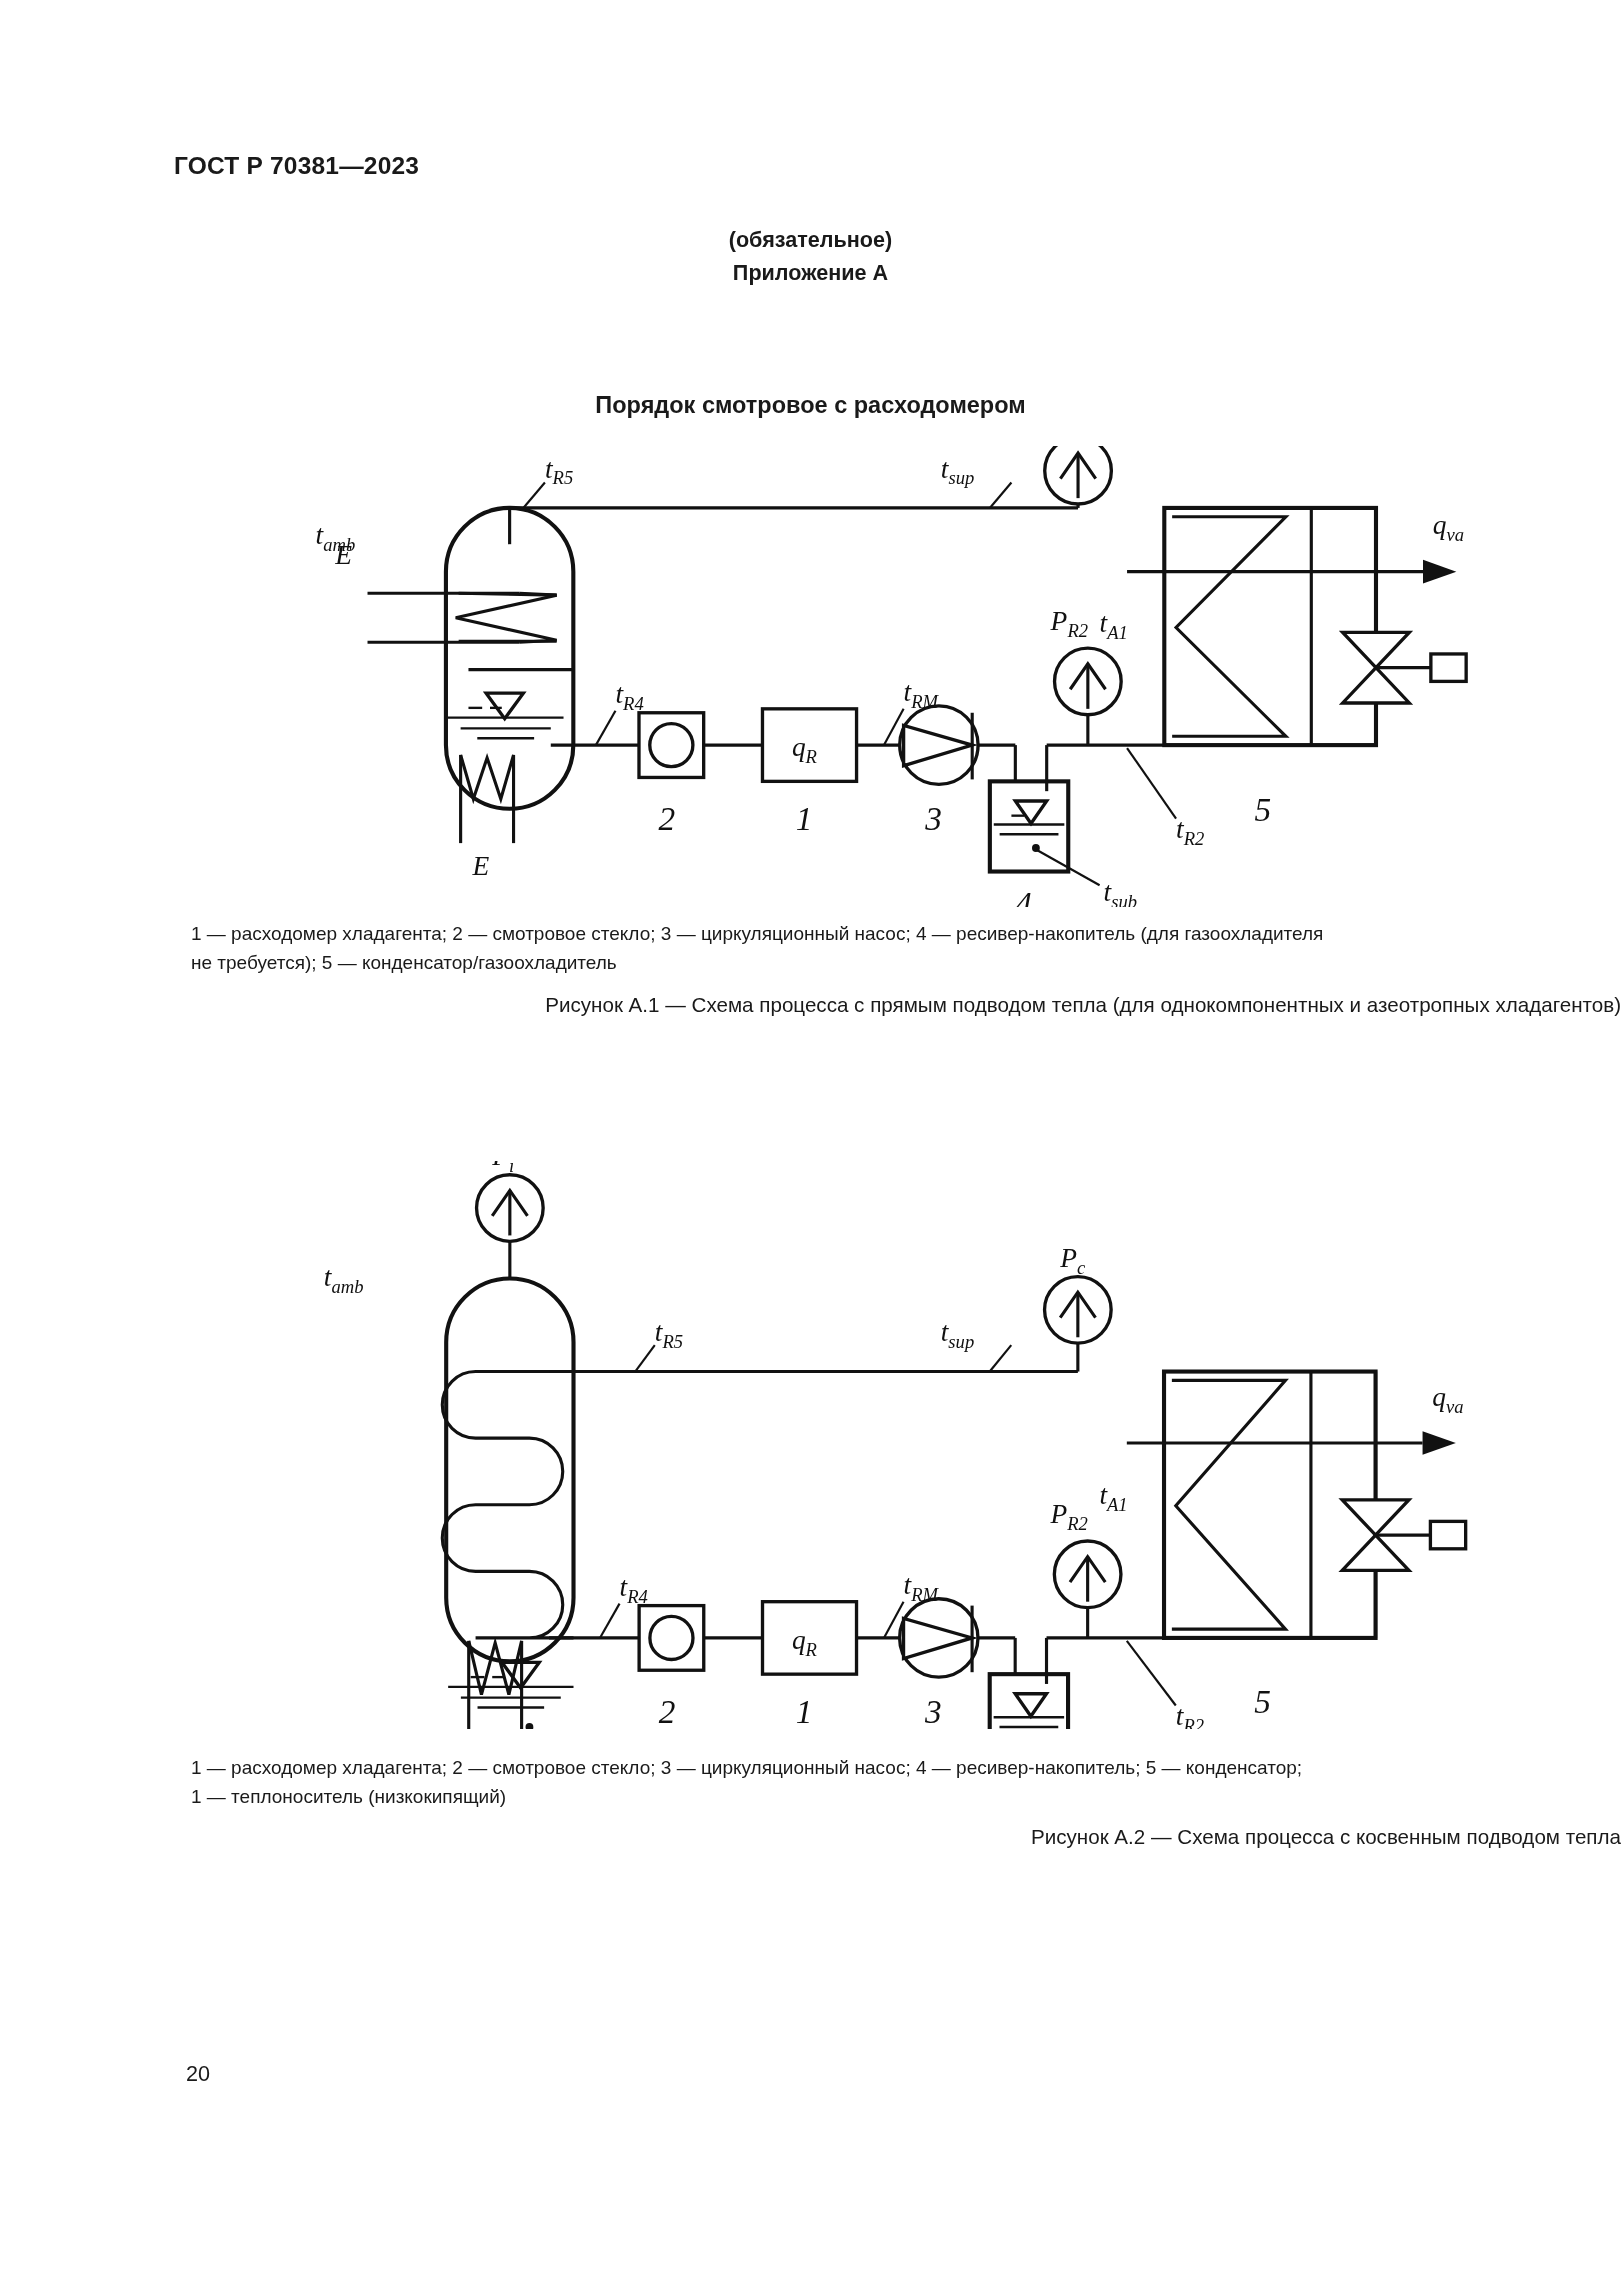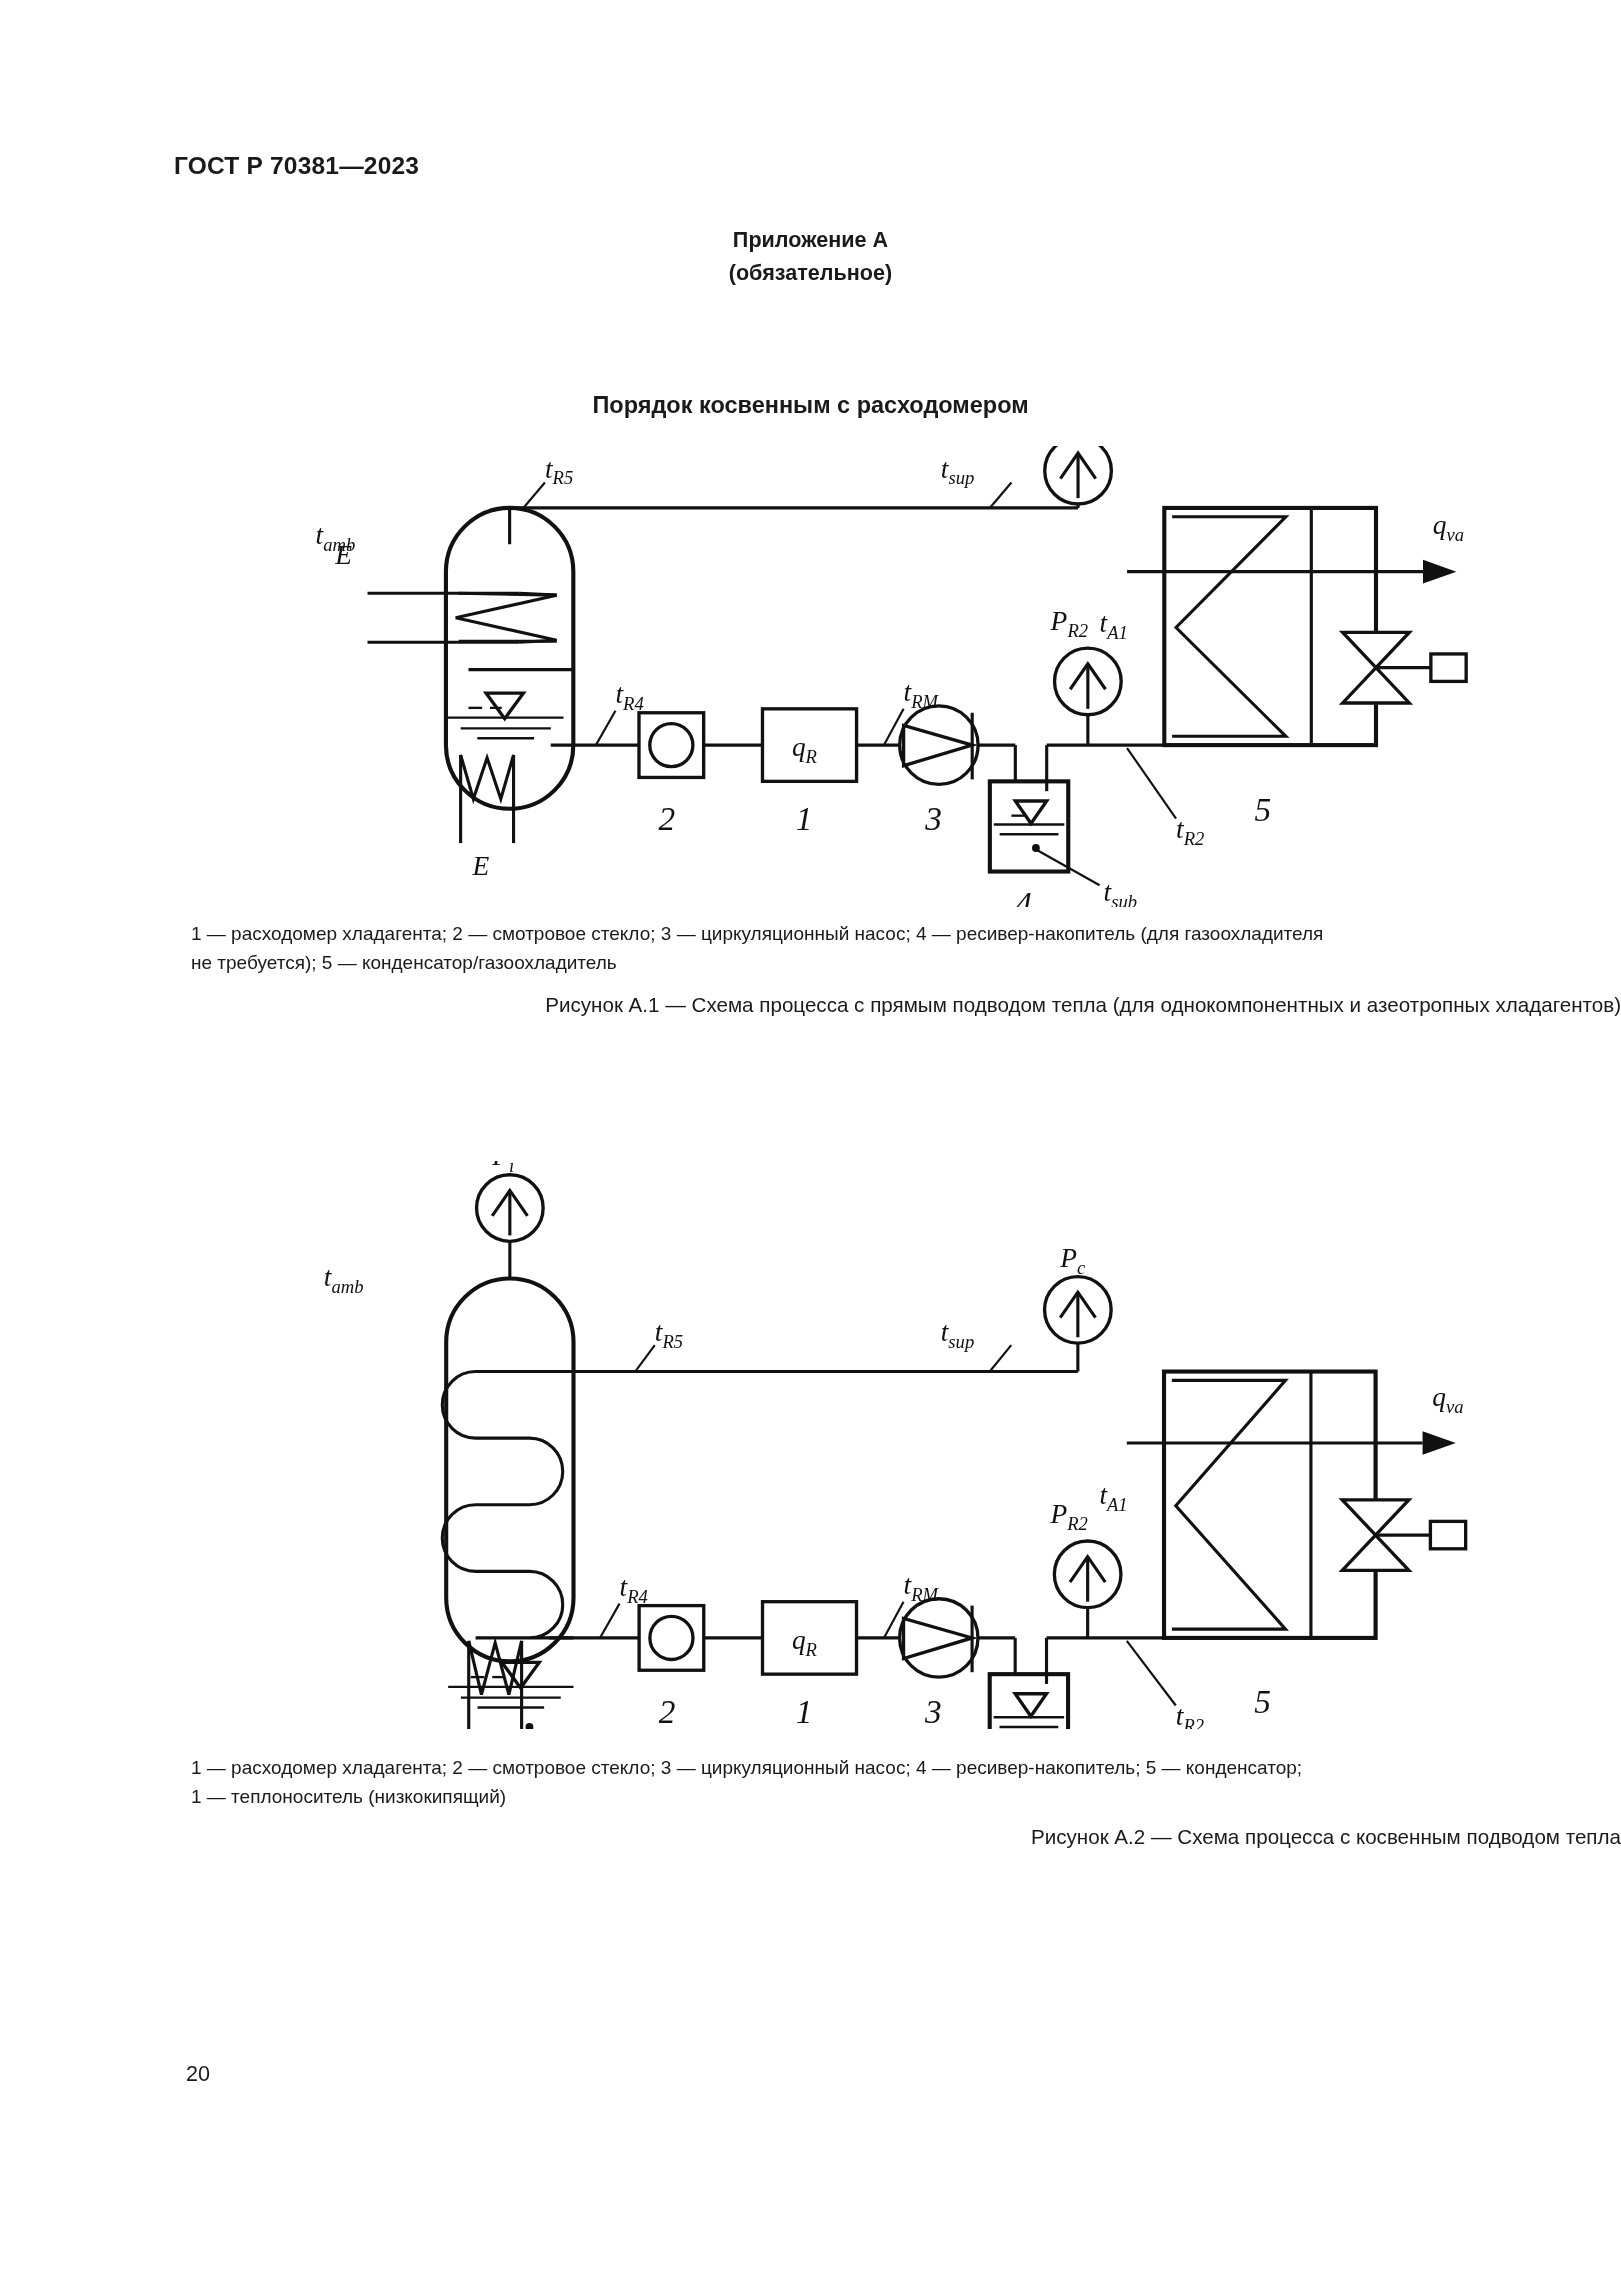--- a/index.html
+++ b/index.html
@@ -121,25 +121,25 @@
   }
 </style>
 </head>
 <body>
 
 <div class="page">
 
   <div class="doc-header">ГОСТ Р 70381—2023</div>
 
   <div class="appendix-block">
+    <div>(обязательное)</div>
     <div>Приложение А</div>
-    <div>(обязательное)</div>
   </div>
 
-  <div class="section-title">Порядок косвенным с расходомером</div>
+  <div class="section-title">Порядок смотровое с расходомером</div>
 
   <div class="fig-wrap" style="top:446px;">
     <svg width="1621" height="461" viewBox="0 0 1654 470">
 
       <path class="shape-thick" d="M 455 128 a 65 65 0 0 1 130 0 L 585 305 a 65 65 0 0 1 -130 0 Z"></path>
 
       <line class="ln" x1="520" y1="63" x2="520" y2="100"></line>
 
       <polyline class="ln" points="520,63 1100,63"></polyline>
 

